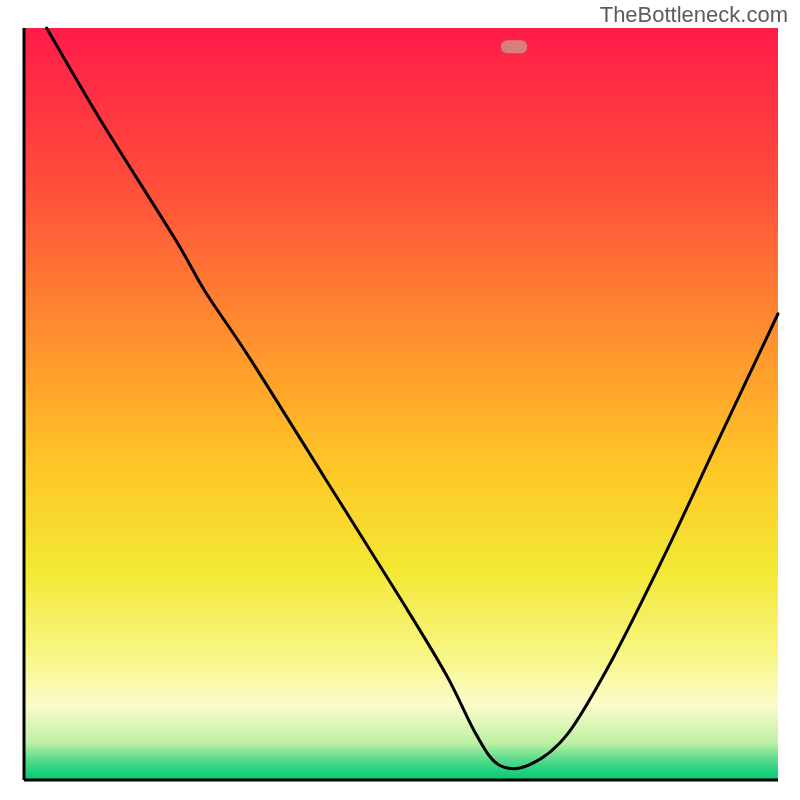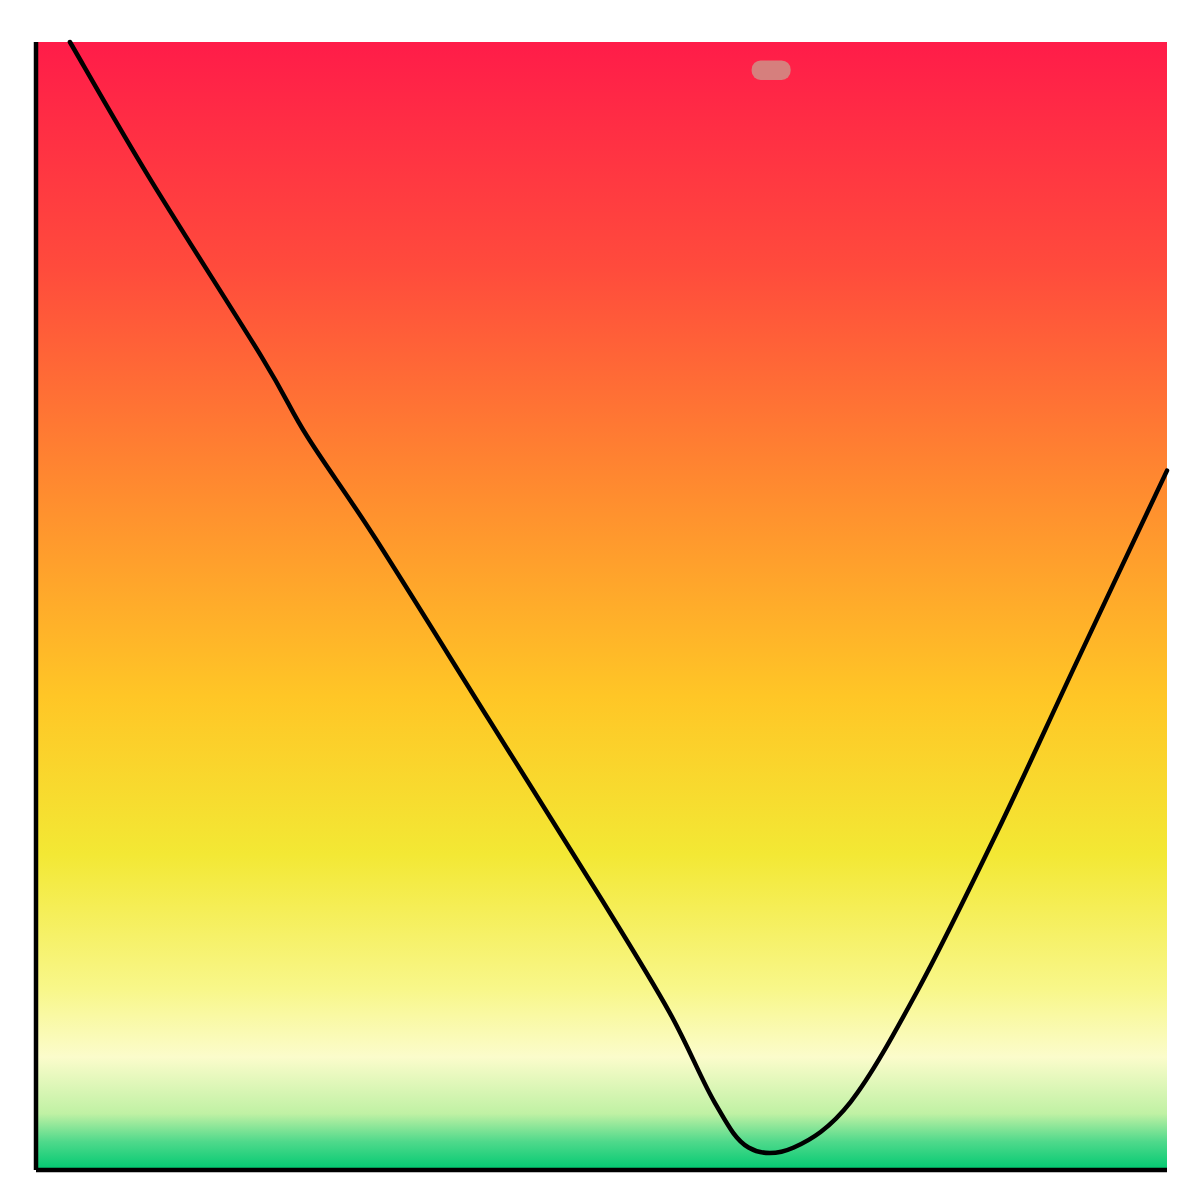--- a/index.html
+++ b/index.html
@@ -25,20 +25,21 @@
     z-index: 10;
   }
   svg {
     display: block;
   }
 </style>
 </head>
 <body>
 
 <div class="chart-container">
+  <div class="watermark">TheBottleneck.com</div>
   <svg id="chart-svg" width="800" height="800" viewBox="0 0 800 800">
     <defs>
       <linearGradient id="bg-grad" x1="0" y1="0" x2="0" y2="1">
           <stop offset="0%" stop-color="#ff1c49"></stop>
           <stop offset="20%" stop-color="#ff4b3c"></stop>
           <stop offset="40%" stop-color="#ff8c2f"></stop>
           <stop offset="57.99999999999999%" stop-color="#ffc626"></stop>
           <stop offset="72%" stop-color="#f3e834"></stop>
           <stop offset="84%" stop-color="#f8f78a"></stop>
           <stop offset="90%" stop-color="#fbfccb"></stop>

